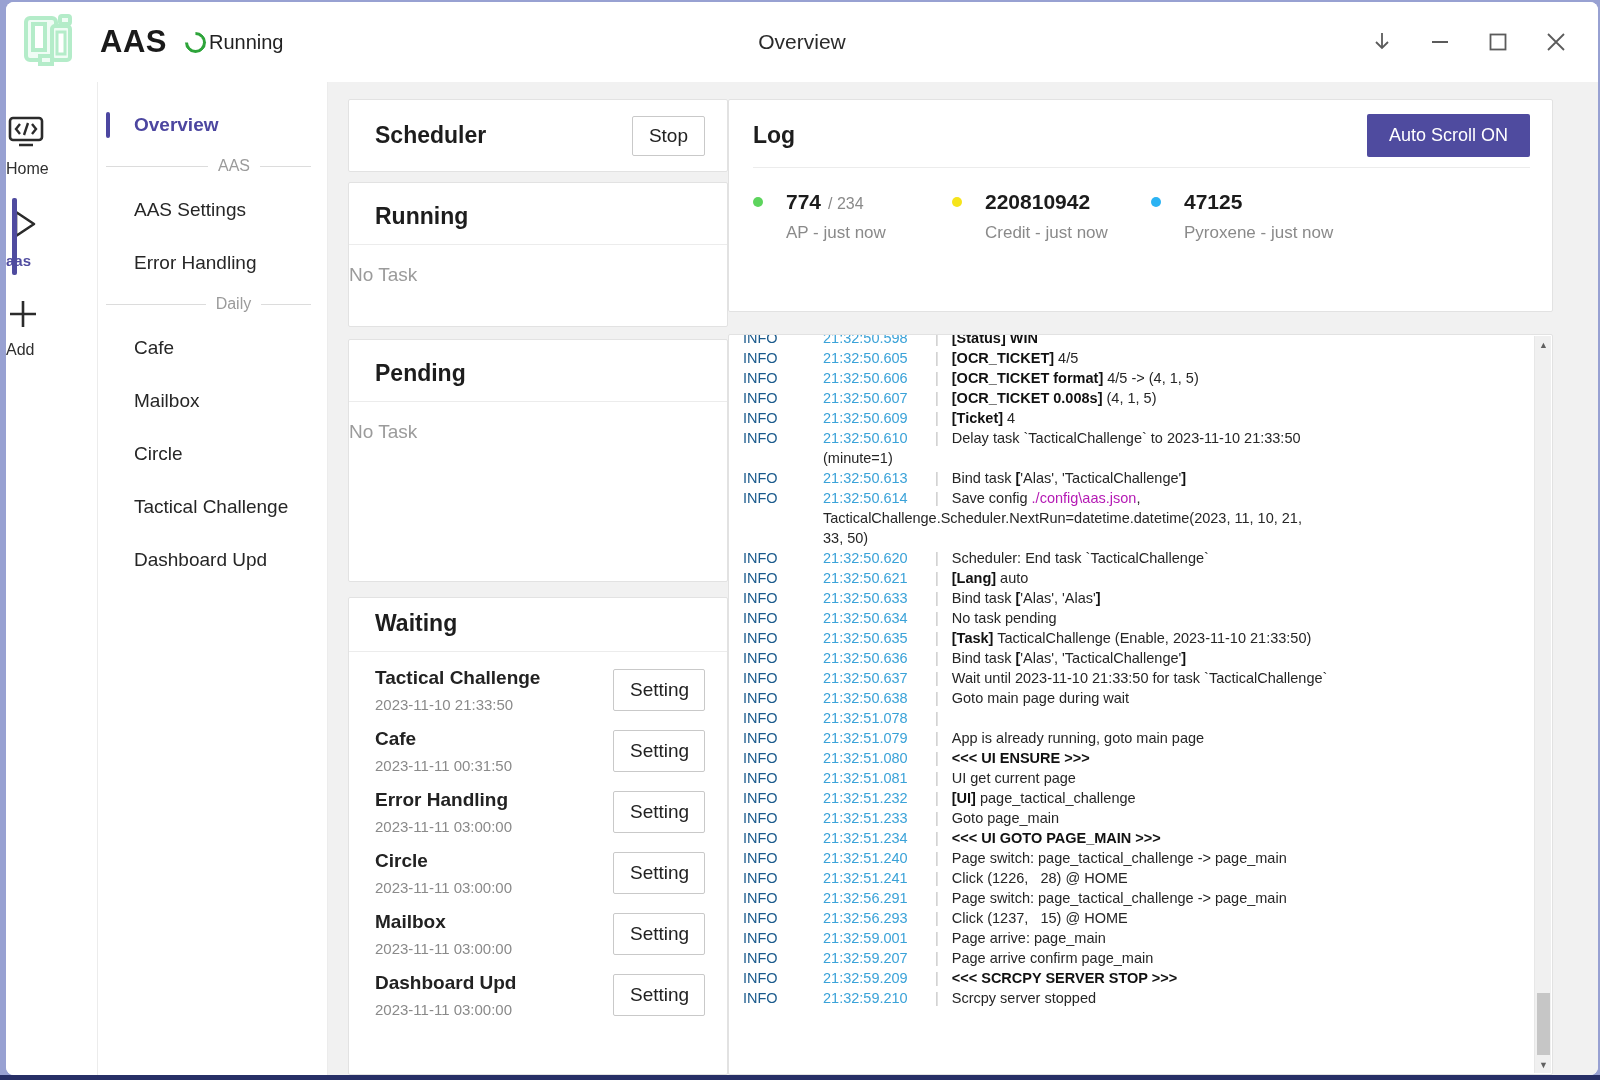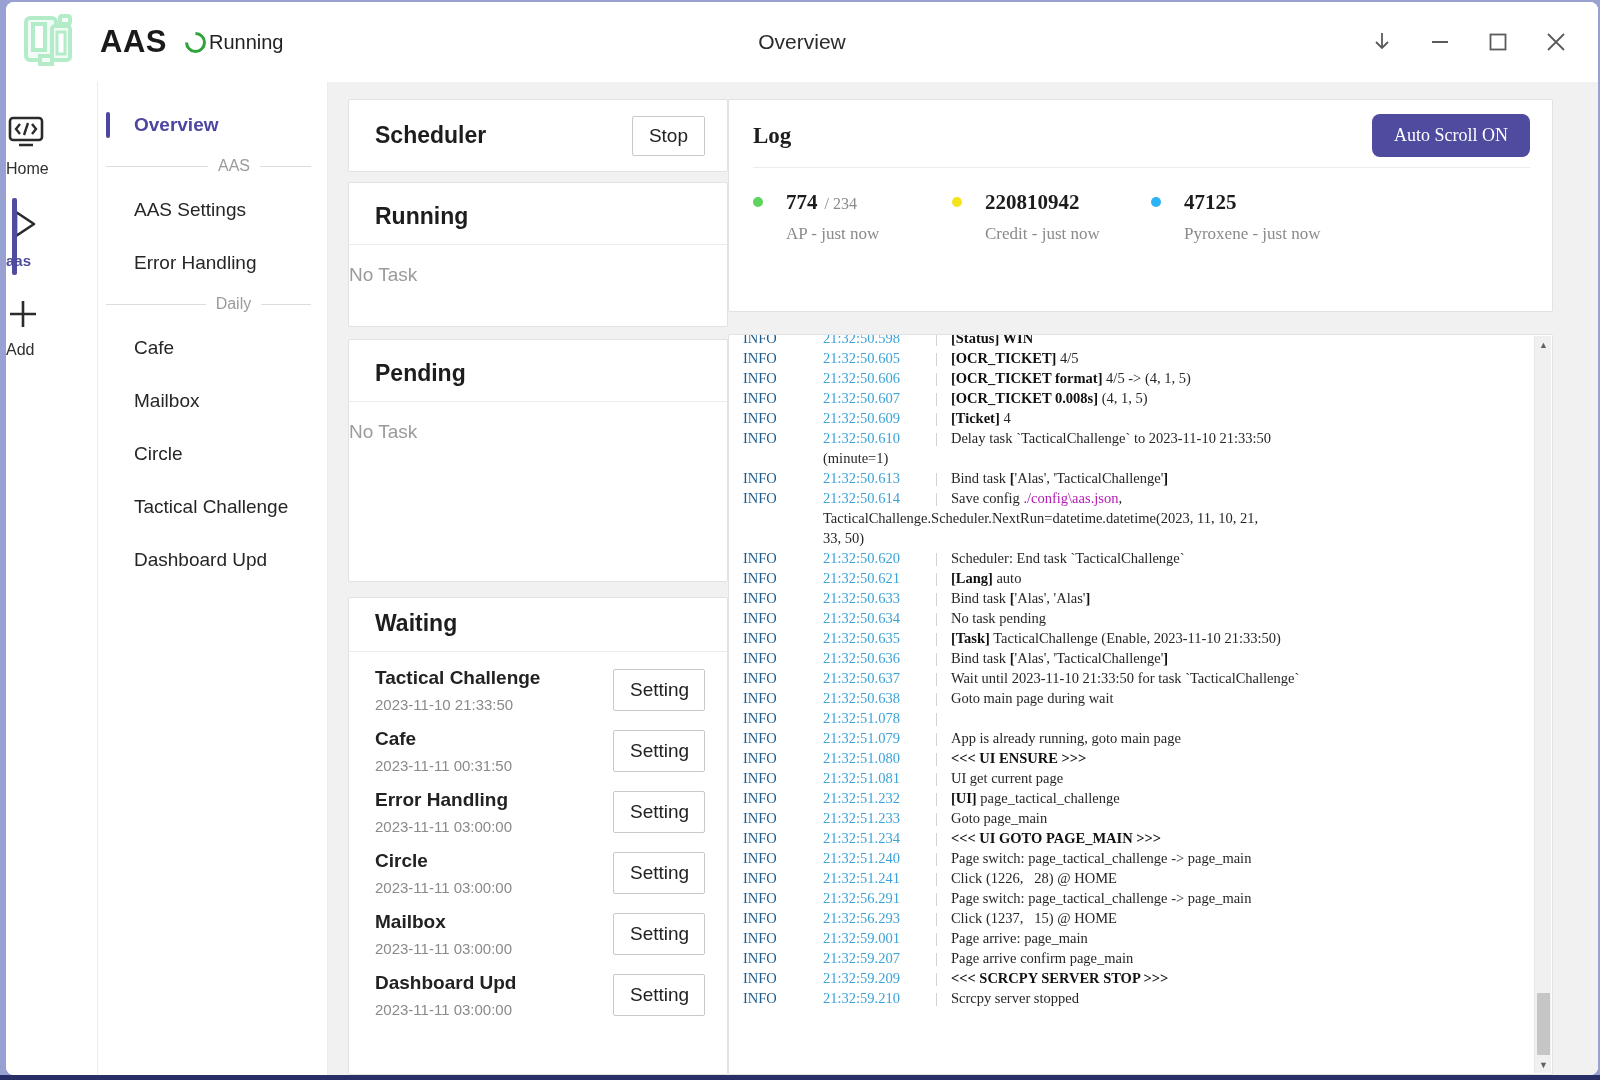--- a/index.html
+++ b/index.html
@@ -59,37 +59,37 @@
   .running-card h2, .pending-card h2, .waiting-card h2 { padding:0 26px; }
   .no-task { text-align:left; color:#9b9b9b; font-size:19px; margin-top:19px; }
 
   .waiting-card { flex:1; margin-top:15px; padding:12px 0 0; overflow:hidden; }
   .wait-row { display:flex; align-items:center; justify-content:space-between; padding:0 22px 0 26px; margin-top:15px; }
   .wait-info .w-name { font-size:19px; font-weight:700; color:#222; }
   .wait-info .w-date { font-size:15px; color:#8a8a8a; margin-top:7px; }
   .setting-btn { width:92px; height:42px; }
 
   
-  .log-head-card { height:213px; flex:0 0 213px; padding:14px 22px 0 24px;font-family:Liberation Serif, serif; }
+  .log-head-card { height:213px; flex:0 0 213px; padding:14px 22px 0 24px; }
   .log-head-row { display:flex; align-items:center; justify-content:space-between; }
-  .btn-primary { background:#4f4b9f; color:#fff; border:none; border-radius:8px; font-size:18px; font-family:inherit; padding:11px 22px; cursor:pointer; }
+  .btn-primary { background:#4f4b9f; color:#fff; border:none; border-radius:2px; font-size:18px; font-family:inherit; padding:11px 22px; cursor:pointer; }
   .log-head-card .divider { margin-top:10px; }
   .stats { display:flex; margin-top:22px; }
   .stat { width:199px; display:flex; }
   .stat .dot { width:10px; height:10px; border-radius:50%; margin-top:7px; flex:0 0 10px; }
   .stat .stat-body { margin-left:23px; }
   .stat .v-row { display:flex; align-items:baseline; gap:7px; }
   .stat .val { font-size:21px; font-weight:700; color:#1c1c1c; }
   .stat .tot { font-size:16px; color:#8a8a8a; }
   .stat .s-label { font-size:17px; color:#8a8a8a; margin-top:9px; }
 
   
   .console-card { flex:1; margin-top:22px; position:relative; overflow:hidden; padding:0 30px 8px 14px; }
   .console-inner { overflow:hidden; height:100%; }
-  .log-line { font-family:Liberation Serif, serif; font-size:14.5px; line-height:20px; display:flex; white-space:pre-wrap; color:#262626; }
+  .log-line { font-family:Liberation Sans, sans-serif; font-size:14.5px; line-height:20px; display:flex; white-space:pre-wrap; color:#262626; }
   .log-line:first-child { margin-top:-7px; }
   .log-line .lvl { width:80px; flex:0 0 80px; color:#1a5a8c; }
   .log-line .ts { width:112px; flex:0 0 112px; color:#3aa2d8; }
   .log-line .pipe { color:#c4c4c4; margin-right:13px; }
   .log-line .msg { flex:1; min-width:0; }
   .log-line.cont { padding-left:80px; }
   .seg-b { font-weight:700; color:#111; }
   .seg-m { color:#b41ab4;margin-top:23px; }
 
   

